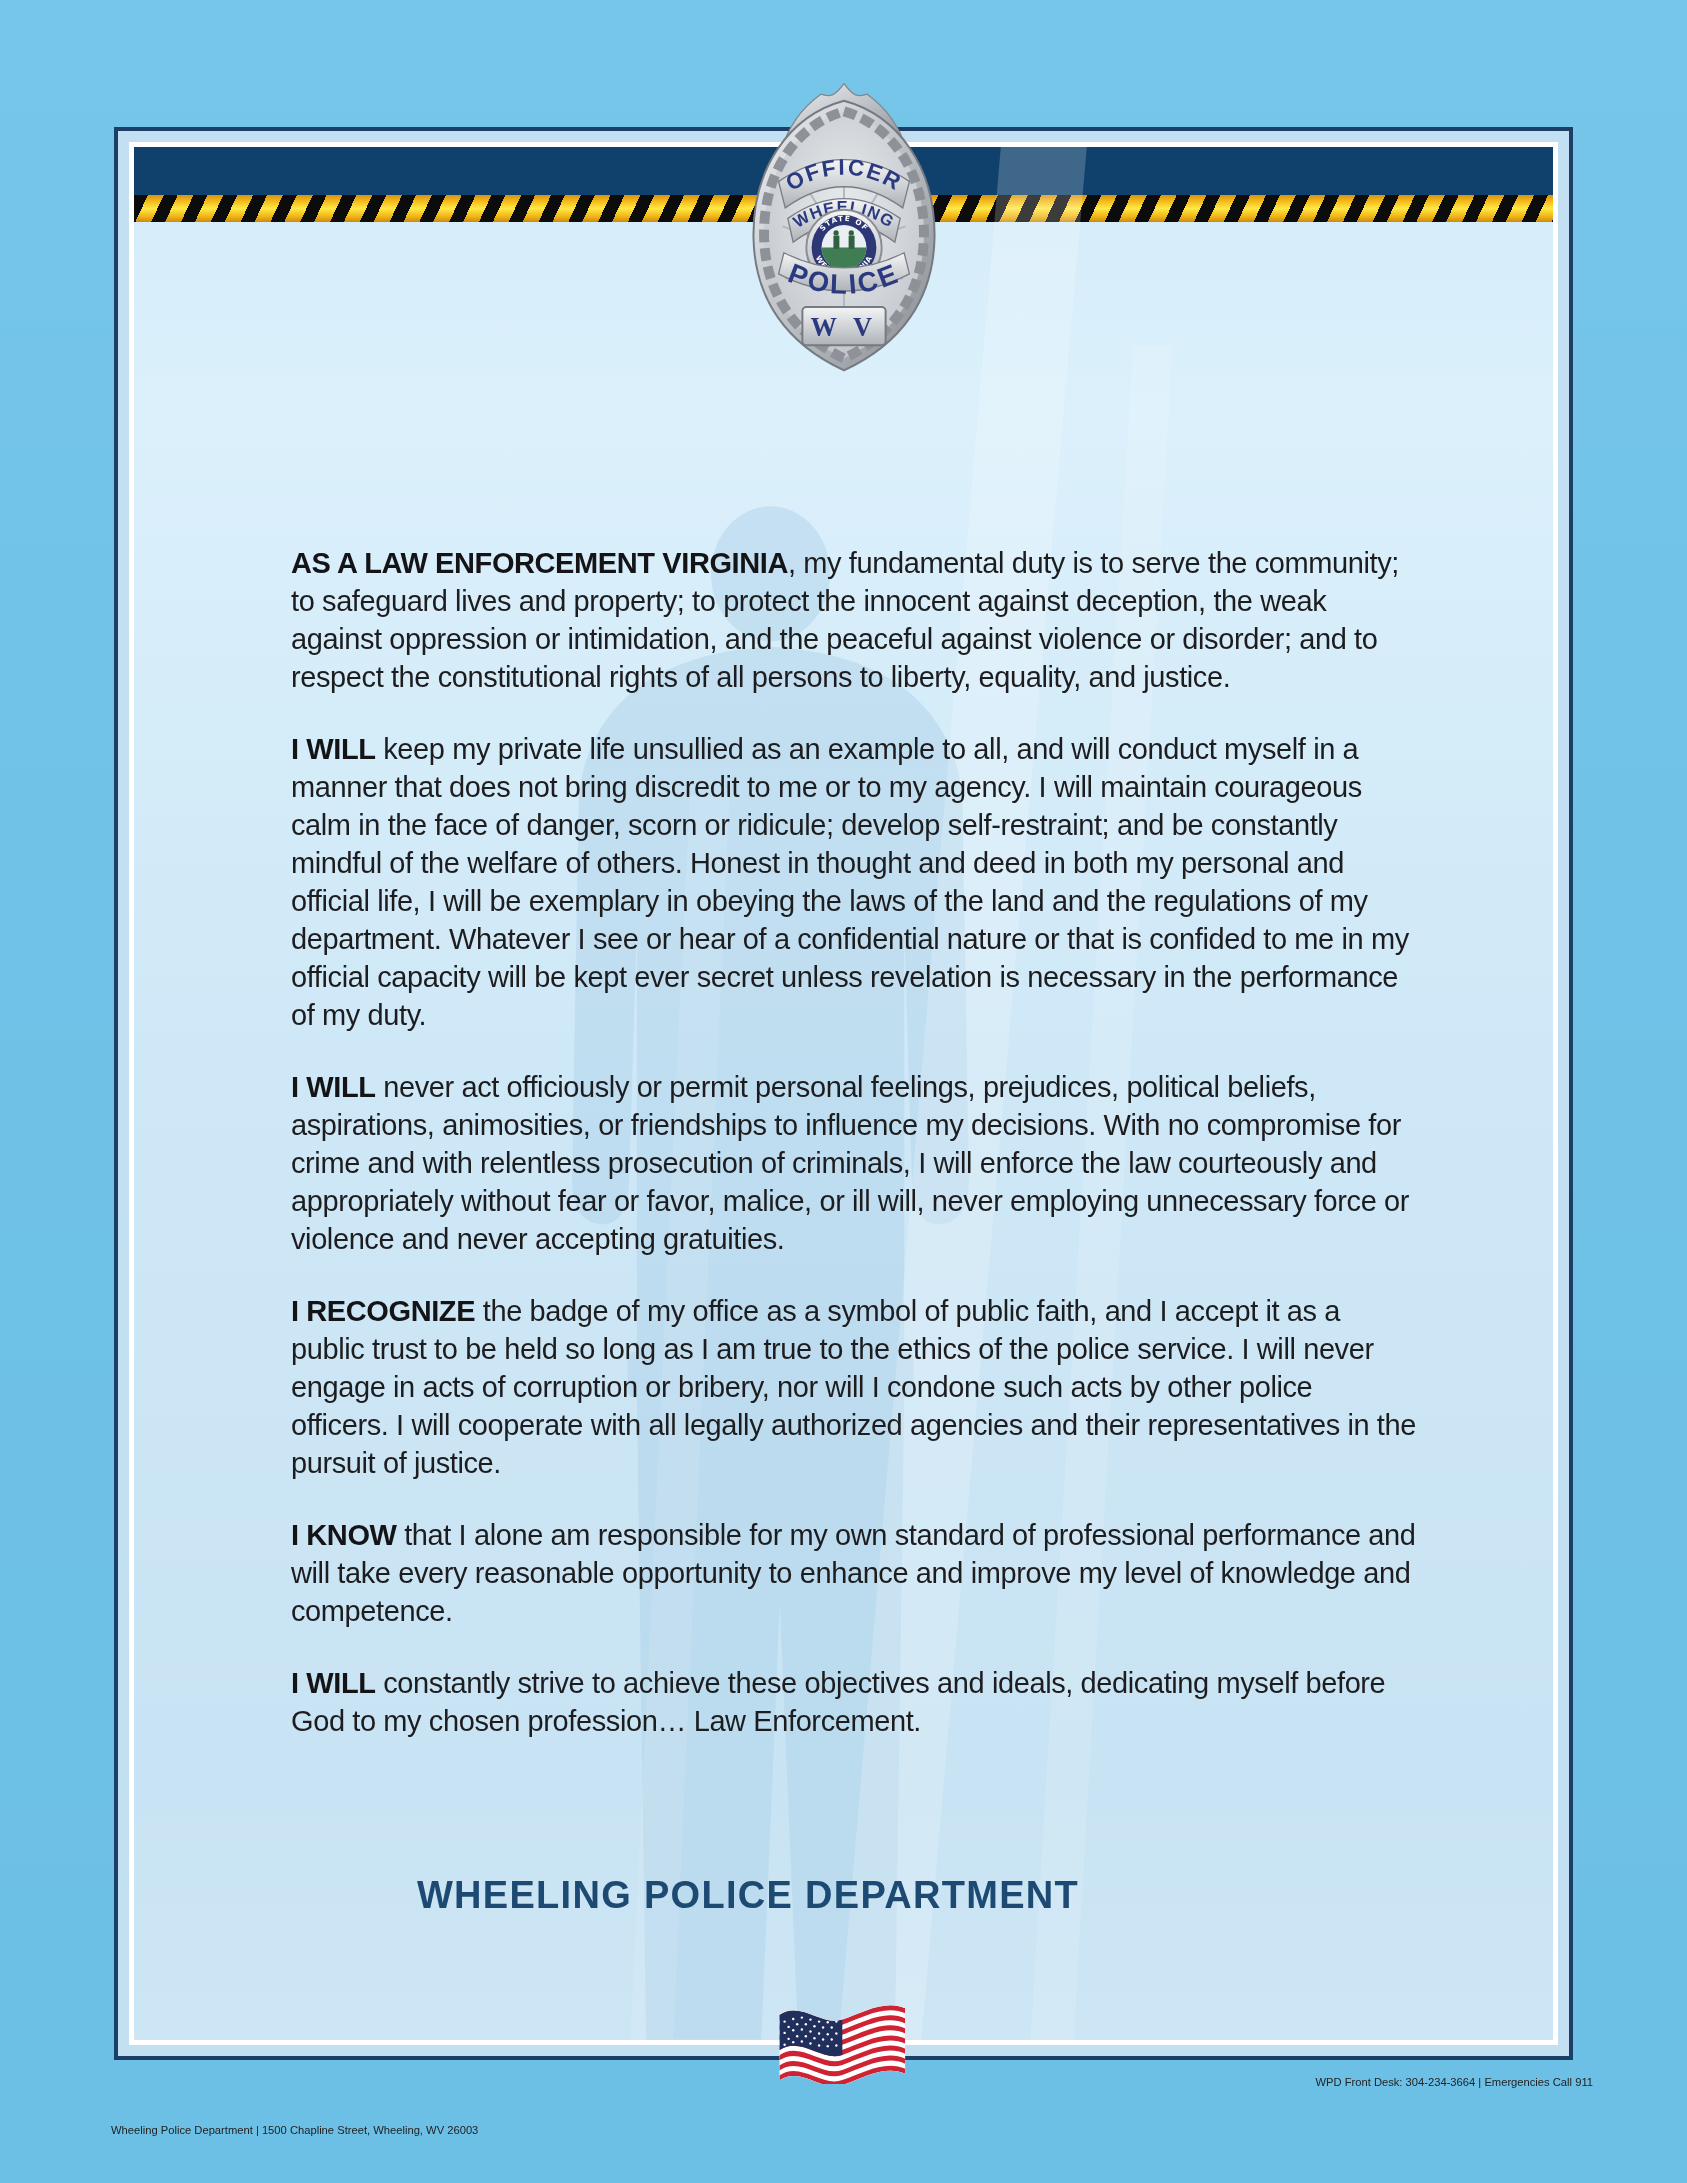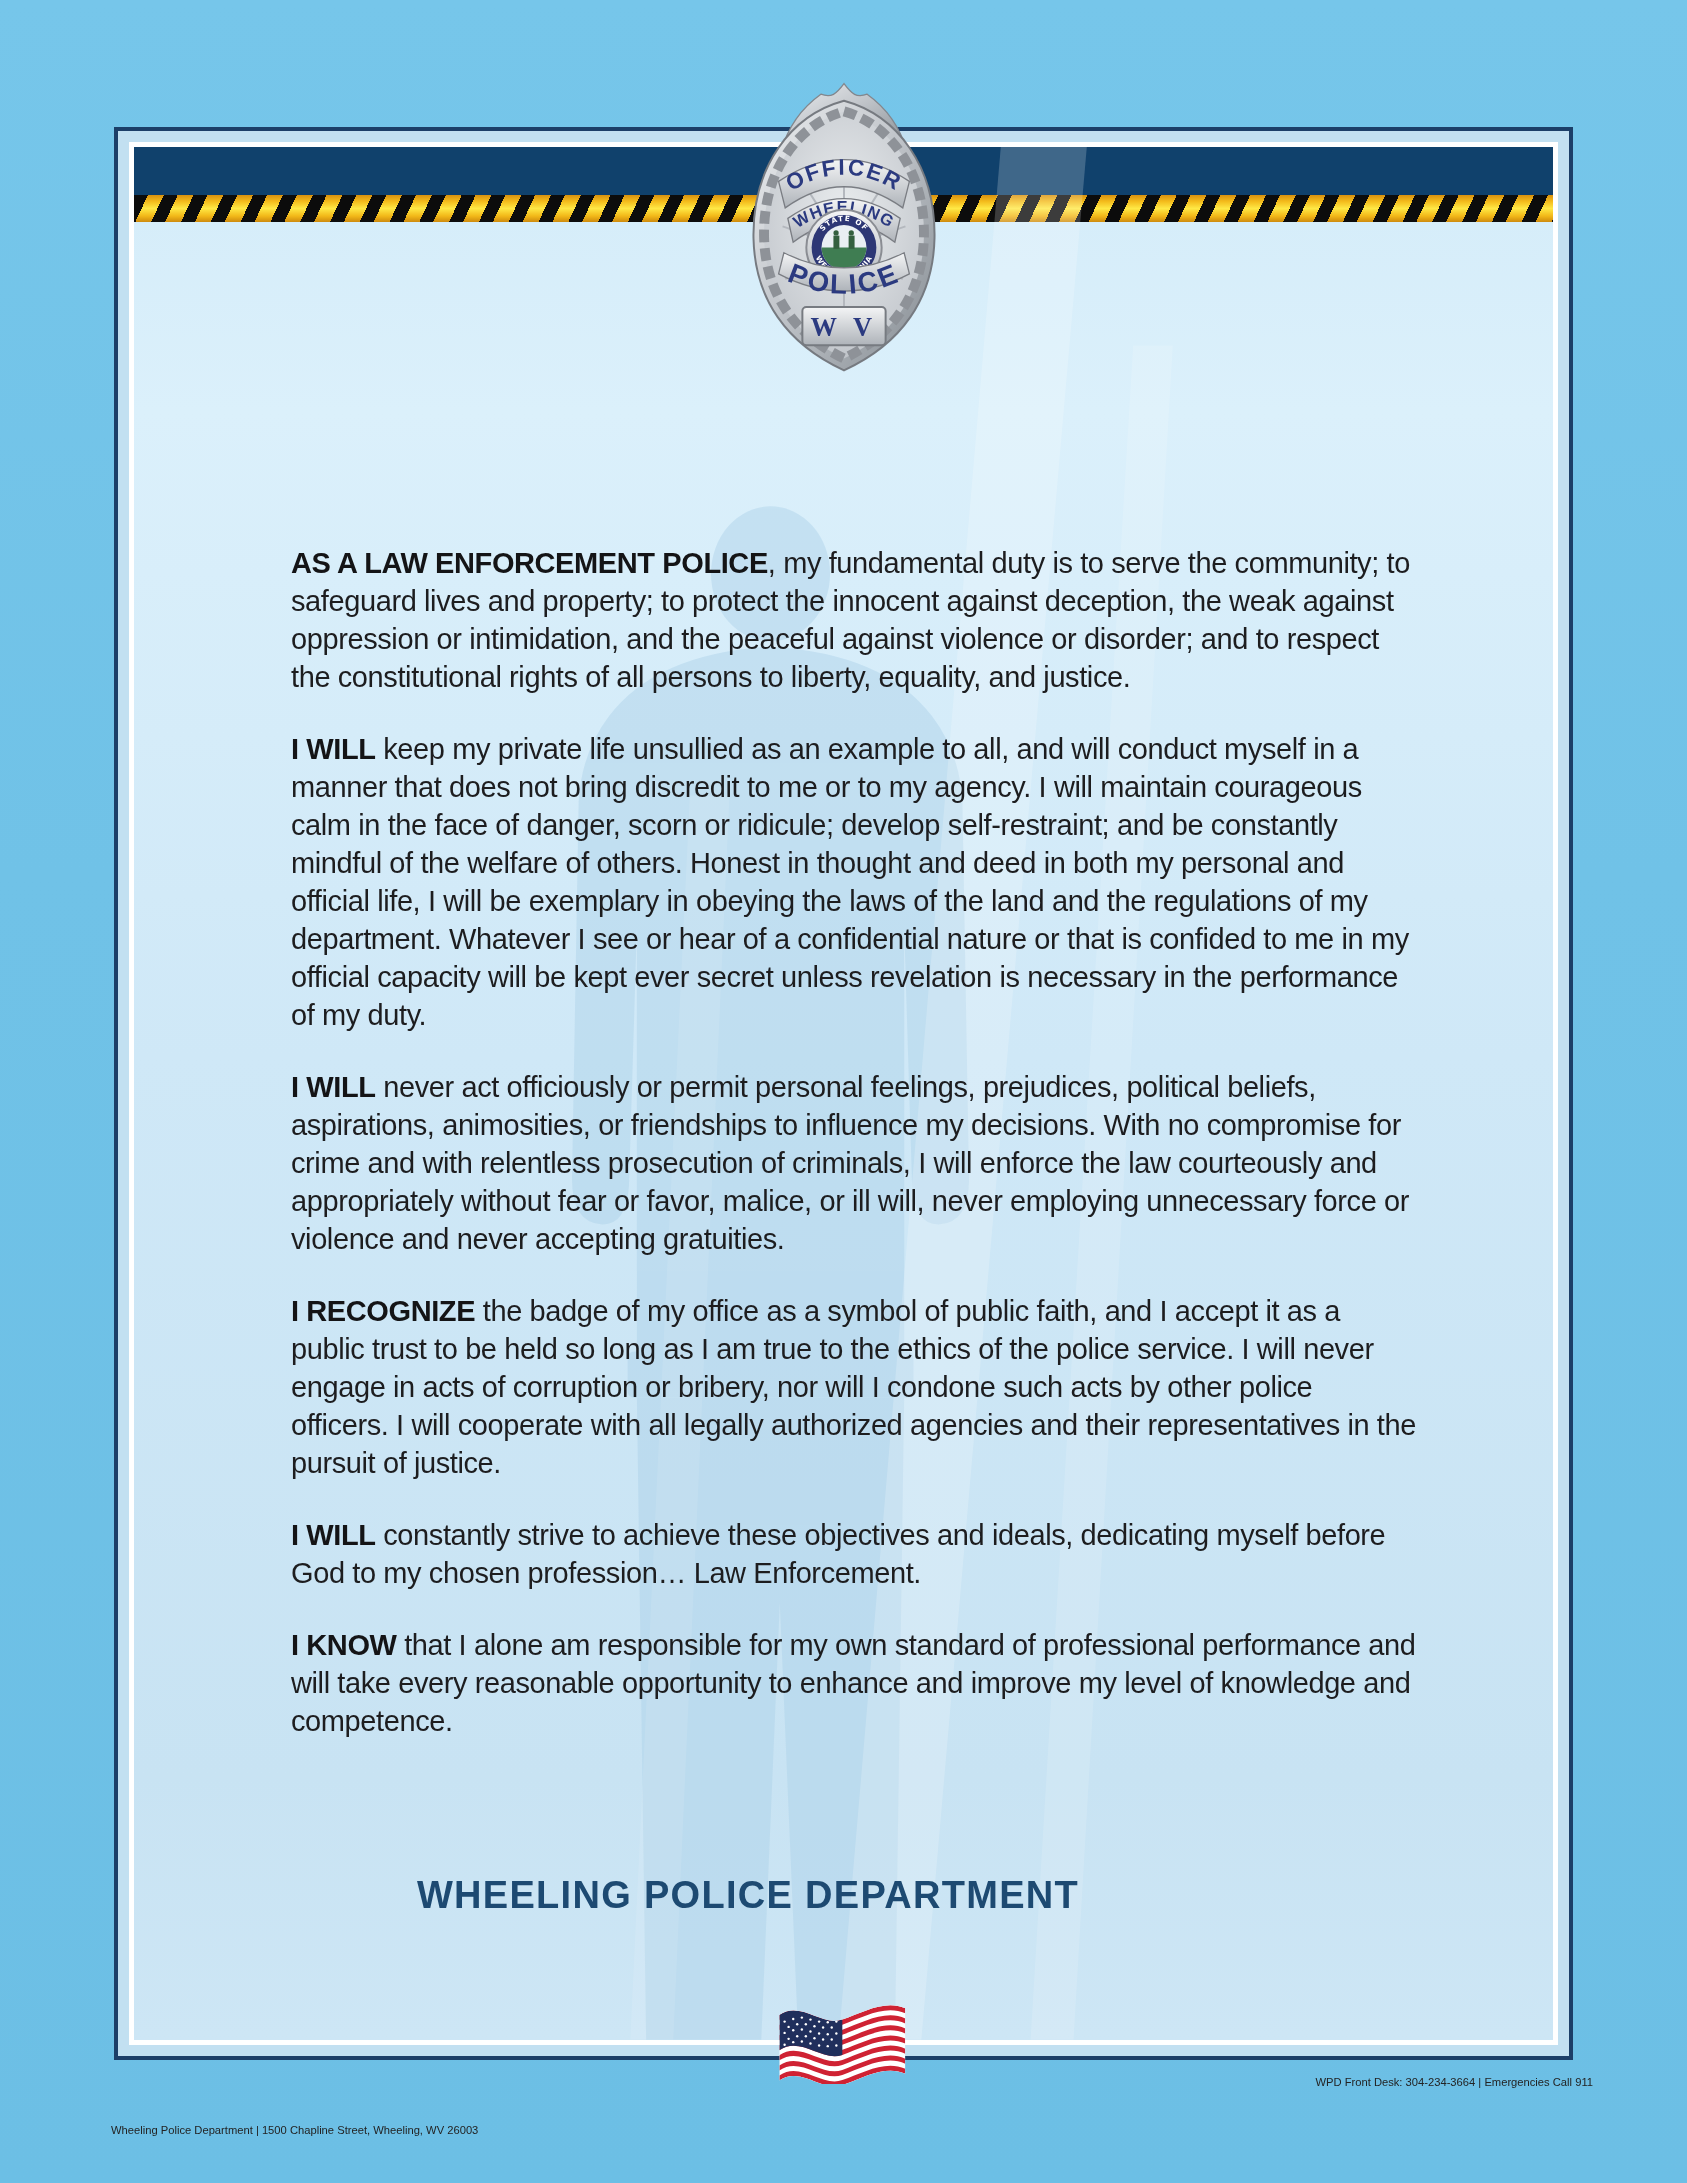--- a/index.html
+++ b/index.html
@@ -133,26 +133,26 @@
     <text font-size="42" font-weight="bold" fill="#2b3a80" letter-spacing="4" font-family="Liberation Sans, sans-serif">
       <textPath href="#arcPolice" startOffset="50%" text-anchor="middle">POLICE</textPath>
     </text>
 
     <rect x="88" y="342" width="126" height="58" rx="6" fill="url(#gSilver2)" stroke="#777b81" stroke-width="3"></rect>
     <text x="151" y="386" font-size="40" font-weight="bold" fill="#2b3a80" text-anchor="middle" letter-spacing="8" font-family="Liberation Serif, serif">W V</text>
   </svg>
 
 
   <div class="bodycol">
-    <p><strong>AS A LAW ENFORCEMENT POLICE</strong><span>, my fundamental duty is to serve the community; to safeguard lives and property; to protect the innocent against deception, the weak against oppression or intimidation, and the peaceful against violence or disorder; and to respect the constitutional rights of all persons to liberty, equality, and justice.</span></p>
+    <p><strong>AS A LAW ENFORCEMENT VIRGINIA</strong><span>, my fundamental duty is to serve the community; to safeguard lives and property; to protect the innocent against deception, the weak against oppression or intimidation, and the peaceful against violence or disorder; and to respect the constitutional rights of all persons to liberty, equality, and justice.</span></p>
     <p><strong>I WILL</strong><span> keep my private life unsullied as an example to all, and will conduct myself in a manner that does not bring discredit to me or to my agency. I will maintain courageous calm in the face of danger, scorn or ridicule; develop self-restraint; and be constantly mindful of the welfare of others. Honest in thought and deed in both my personal and official life, I will be exemplary in obeying the laws of the land and the regulations of my department. Whatever I see or hear of a confidential nature or that is confided to me in my official capacity will be kept ever secret unless revelation is necessary in the performance of my duty.</span></p>
     <p><strong>I WILL</strong><span> never act officiously or permit personal feelings, prejudices, political beliefs, aspirations, animosities, or friendships to influence my decisions. With no compromise for crime and with relentless prosecution of criminals, I will enforce the law courteously and appropriately without fear or favor, malice, or ill will, never employing unnecessary force or violence and never accepting gratuities.</span></p>
     <p><strong>I RECOGNIZE</strong><span> the badge of my office as a symbol of public faith, and I accept it as a public trust to be held so long as I am true to the ethics of the police service. I will never engage in acts of corruption or bribery, nor will I condone such acts by other police officers. I will cooperate with all legally authorized agencies and their representatives in the pursuit of justice.</span></p>
+    <p><strong>I KNOW</strong><span> that I alone am responsible for my own standard of professional performance and will take every reasonable opportunity to enhance and improve my level of knowledge and competence.</span></p>
     <p><strong>I WILL</strong><span> constantly strive to achieve these objectives and ideals, dedicating myself before God to my chosen profession… Law Enforcement.</span></p>
-    <p><strong>I KNOW</strong><span> that I alone am responsible for my own standard of professional performance and will take every reasonable opportunity to enhance and improve my level of knowledge and competence.</span></p>
   </div>
 
   <div class="dept">WHEELING POLICE DEPARTMENT</div>
 
   <svg class="flag" viewBox="0 0 205 128">
     <defs>
       <clipPath id="flagClip">
         <path d="M8,24 C40,2 72,42 103,31 C134,20 168,0 198,14 L198,112.8 C168,98.8 134,118.8 103,129.8 C72,140.8 40,100.8 8,122.8 Z"></path>
       </clipPath>
     </defs>

